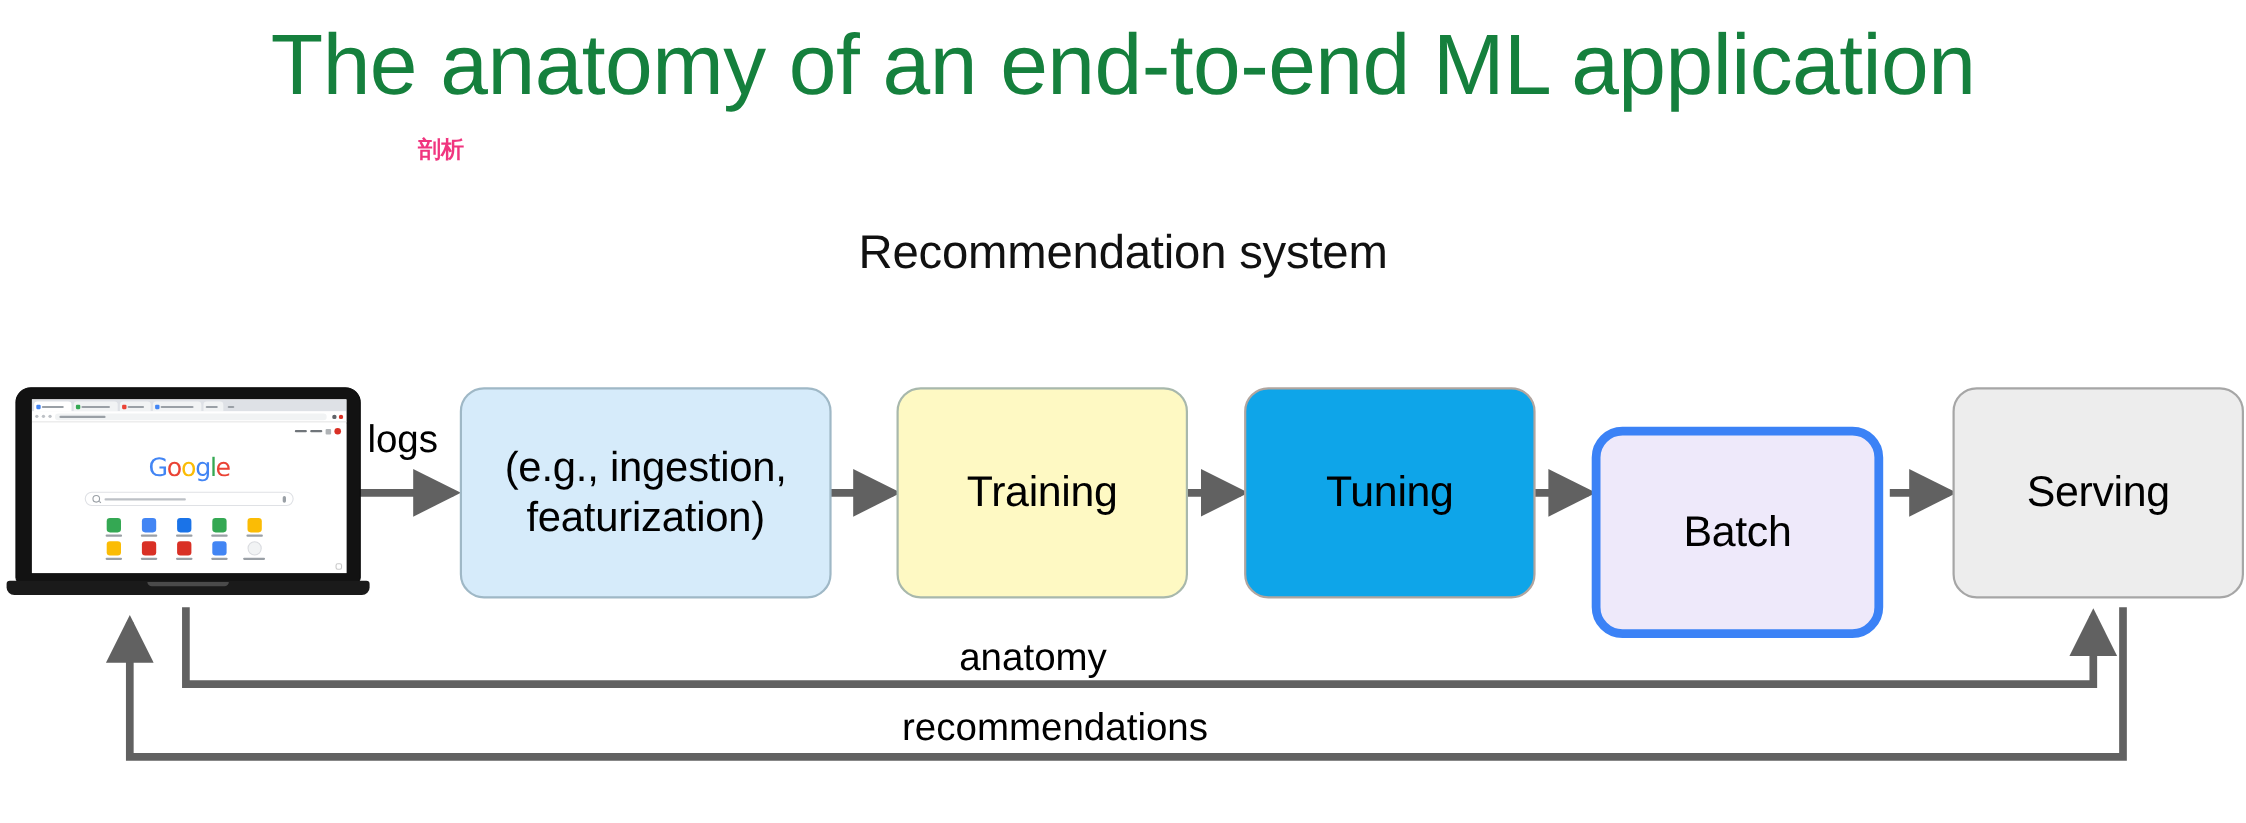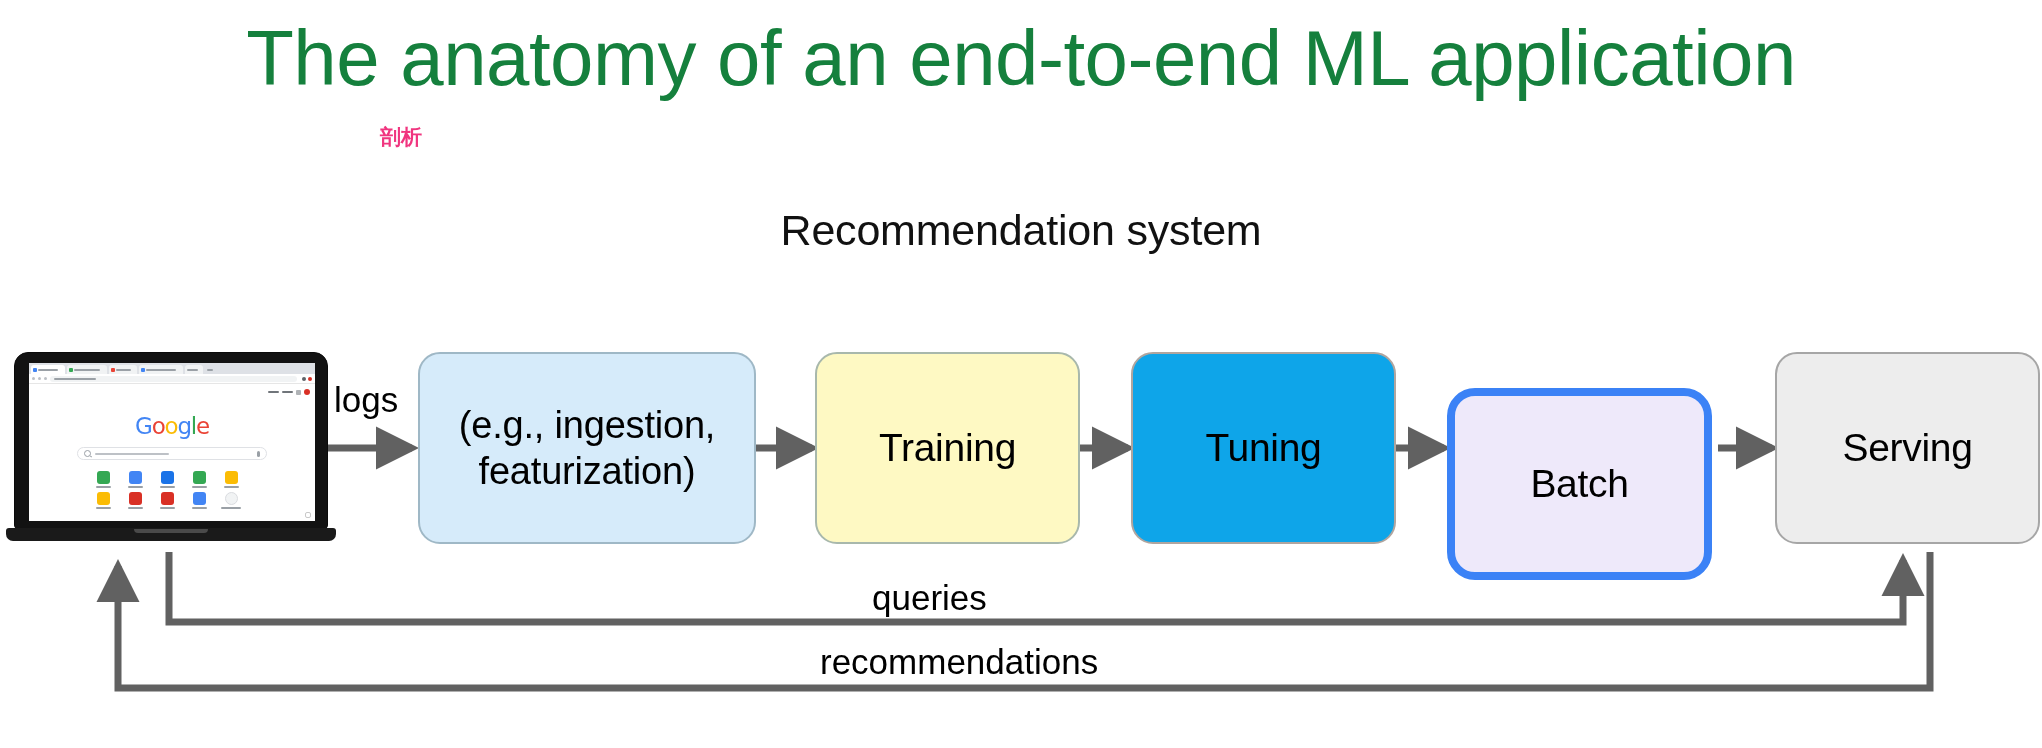--- a/index.html
+++ b/index.html
@@ -459,16 +459,16 @@
 
   <div class="stage-box" style="left:1447px; top:352px; width:265px; height:192px; background:#eee9fa; border:8px solid #3b82f6; border-radius:28px;margin-top:36px;">
     <div class="stage-title">Batch</div>
   </div>
 
   <div class="stage-box" style="left:1775px; top:352px; width:265px; height:192px; background:#ededed; border:2px solid #a6a6a6;">
     <div class="stage-title">Serving</div>
   </div>
 
   <div class="edge-label" style="left:334px; top:382px;">logs</div>
-  <div class="edge-label" style="left:872px; top:580px;">queries</div>
+  <div class="edge-label" style="left:872px; top:580px;">anatomy</div>
   <div class="edge-label" style="left:820px; top:644px;">recommendations</div>
 
 </div>
 
 </body></html>

